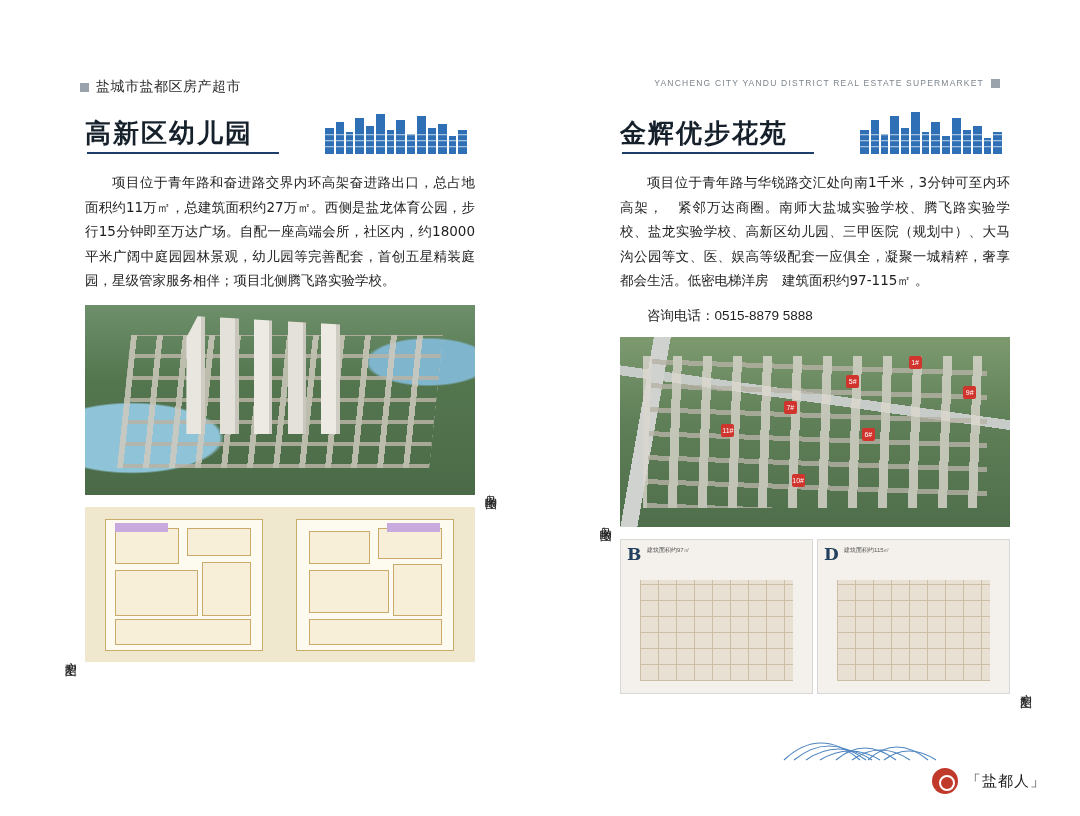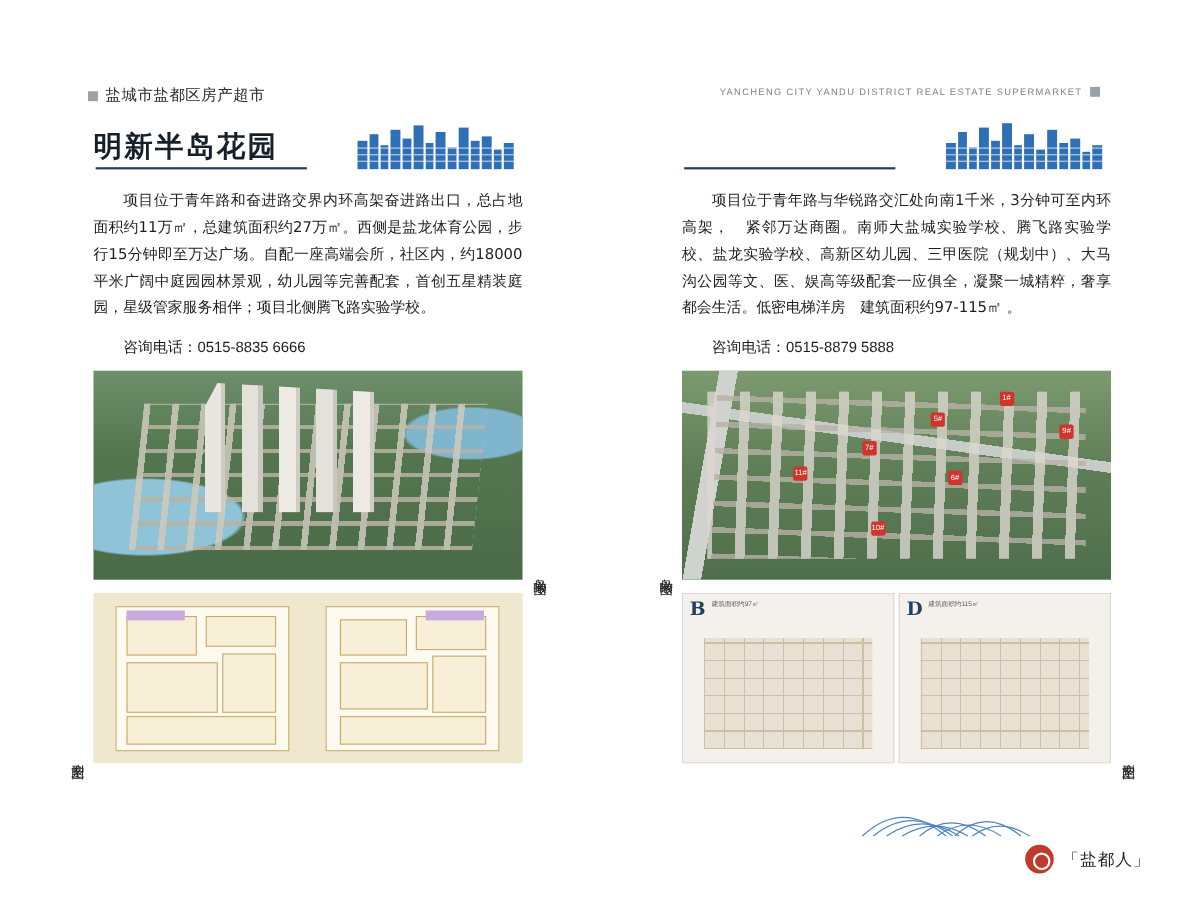--- a/index.html
+++ b/index.html
@@ -126,21 +126,21 @@
     <span class="hdr-sq"></span>
     <span class="hdr-txt">盐城市盐都区房产超市</span>
   </div>
   <div class="hdr right">
     <span class="hdr-sq"></span>
     <span class="hdr-txt en">YANCHENG CITY YANDU DISTRICT REAL ESTATE SUPERMARKET</span>
   </div>
 
   <div class="col left">
     <div class="title-row">
-      <div class="title">明新半岛花园</div>
+      <div class="title">高新区幼儿园</div>
       <div class="title-rule"></div>
       <svg class="skyline" viewBox="0 0 152 44">
         <g fill="#2f6fb5">
           <rect x="2" y="18" width="9" height="26"></rect>
             <rect x="13" y="12" width="8" height="32"></rect>
           <rect x="23" y="22" width="7" height="22"></rect>
             <rect x="32" y="8" width="9" height="36"></rect>
           <rect x="43" y="16" width="8" height="28"></rect>
             <rect x="53" y="4" width="9" height="40"></rect>
           <rect x="64" y="20" width="7" height="24"></rect>
@@ -153,21 +153,20 @@
             <rect x="135" y="20" width="9" height="24"></rect>
         </g>
         <g fill="#ffffff" opacity=".55">
           <rect x="0" y="24" width="152" height="1.3"></rect>
             <rect x="0" y="30" width="152" height="1.3"></rect>
           <rect x="0" y="36" width="152" height="1.3"></rect>
         </g>
       </svg>
     </div>
     <div class="body-txt">项目位于青年路和奋进路交界内环高架奋进路出口，总占地面积约11万㎡，总建筑面积约27万㎡。西侧是盐龙体育公园，步行15分钟即至万达广场。自配一座高端会所，社区内，约18000平米广阔中庭园园林景观，幼儿园等完善配套，首创五星精装庭园，星级管家服务相伴；项目北侧腾飞路实验学校。</div>
-    <div class="phone">咨询电话：0515-8835 6666</div>
 
     <div class="imgblock">
       <div class="aerial a1">
         <div class="water"></div>
         <div class="blockgrid"></div>
         <div class="towers"></div>
       </div>
       <div class="sidelabel" style="right:-22px;bottom:4px;">鸟瞰图</div>
     </div>
 
@@ -189,20 +188,21 @@
           <div class="rm" style="left:8%;top:76%;width:84%;height:18%;"></div>
           <div class="hl" style="left:58%;top:2%;width:34%;height:7%;"></div>
         </div>
       </div>
       <div class="sidelabel" style="left:-22px;bottom:4px;">户型图</div>
     </div>
   </div>
 
   <div class="col right">
     <div class="title-row">
+      <div class="title">金辉优步花苑</div>
       <div class="title-rule"></div>
       <svg class="skyline" viewBox="0 0 152 44">
         <g fill="#2f6fb5">
           <rect x="2" y="20" width="9" height="24"></rect>
             <rect x="13" y="10" width="8" height="34"></rect>
           <rect x="23" y="24" width="7" height="20"></rect>
             <rect x="32" y="6" width="9" height="38"></rect>
           <rect x="43" y="18" width="8" height="26"></rect>
             <rect x="53" y="2" width="9" height="42"></rect>
           <rect x="64" y="22" width="7" height="22"></rect>

